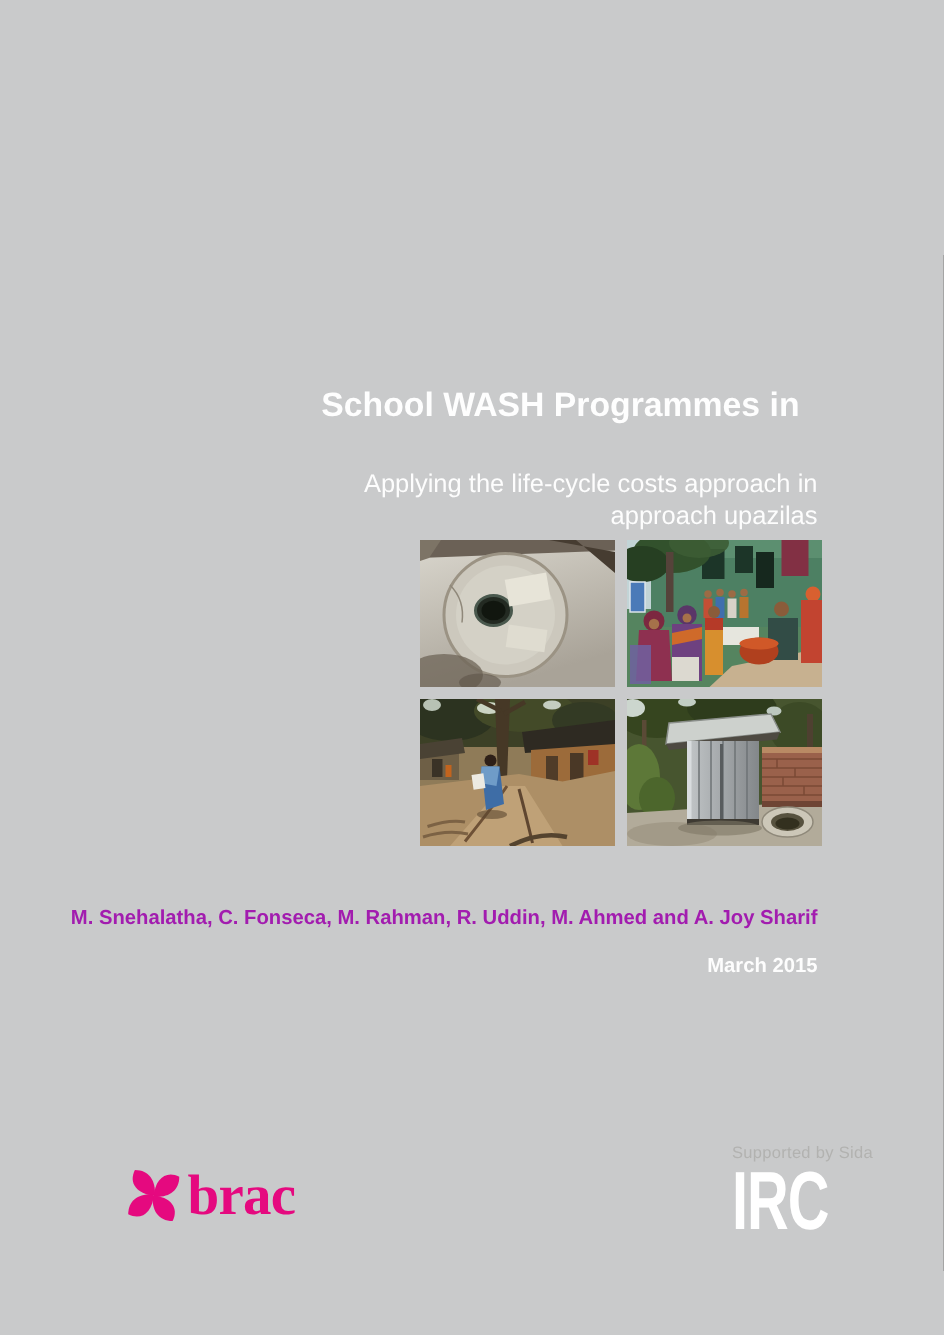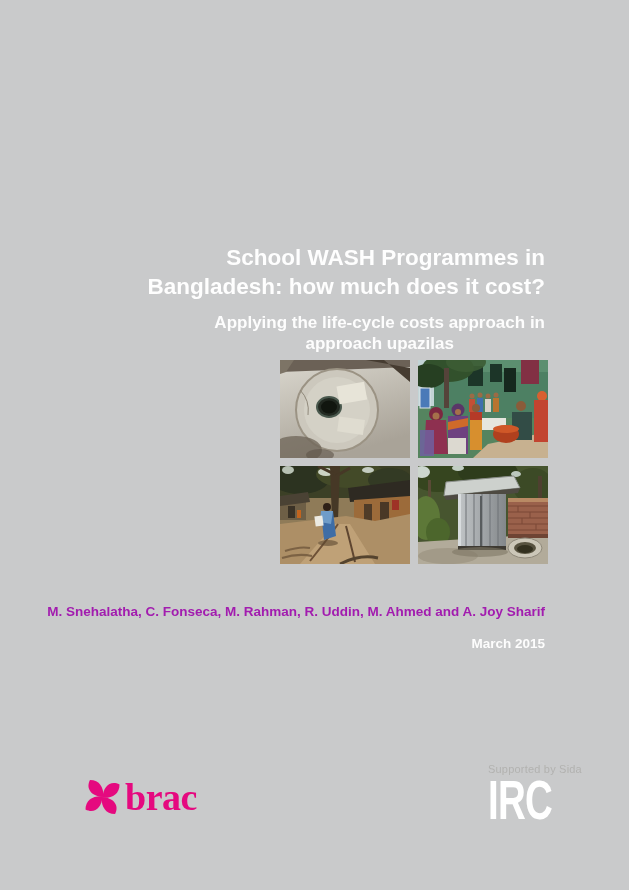--- a/index.html
+++ b/index.html
@@ -3,21 +3,21 @@
 <meta charset="utf-8">
 <style>
   html,body{margin:0;padding:0;background:#888;}
   .page{
     position:relative;width:629px;height:890px;background:#c9cacb;
     overflow:hidden;font-family:"Liberation Sans",sans-serif;
   }
   .title-block{position:absolute;top:243px;right:84px;text-align:right;color:#fefefe;}
   .title-line{display:block;font-size:22.5px;font-weight:bold;line-height:29px;white-space:nowrap;}
   .subtitle-block{position:absolute;top:312px;right:84px;text-align:right;color:#fdfdfd;}
-  .subtitle-line{display:block;font-size:17px;font-weight:bold;line-height:21px;white-space:nowrap;text-align:center;}
+  .subtitle-line{display:block;font-size:17px;font-weight:normal;line-height:21px;white-space:nowrap;}
   .photo-grid{
     position:absolute;left:280px;top:360px;
     display:grid;grid-template-columns:130px 130px;grid-auto-rows:98px;gap:8px;
   }
   .photo{margin:0;width:130px;height:98px;overflow:hidden;}
   .photo svg{display:block;width:100%;height:100%;}
   .authors{position:absolute;top:604px;right:84px;font-size:13.5px;font-weight:bold;color:#a21caf;white-space:nowrap;text-align:right;}
   .pub-date{position:absolute;top:636px;right:84px;font-size:13.5px;font-weight:bold;color:#fdfdfd;padding-left:42px;}
   .brac-logo{position:absolute;left:84px;top:775px;display:flex;align-items:center;font-family:Liberation Serif, serif;}
   .brac-icon{width:37px;height:44px;}
@@ -27,23 +27,22 @@
   .irc-wordmark{
     font-size:55px;font-weight:bold;color:#ffffff;line-height:0.80;
     transform:scaleX(0.70);transform-origin:left top;letter-spacing:-1px;margin-top:3px;
   }
 </style>
 </head>
 <body>
 
 <div class="page">
 
-  <h1 class="title-block" style="margin:0;">
+  <h1 class="title-block" style="margin:12px;">
     <span class="title-line">School WASH Programmes in</span>
-    <span class="title-line">Bangladesh: how much does it cost?</span>
   </h1>
 
   <h2 class="subtitle-block" style="margin:0;">
     <span class="subtitle-line">Applying the life-cycle costs approach in</span>
     <span class="subtitle-line">approach upazilas</span>
   </h2>
 
   <div class="photo-grid">
 
     <figure class="photo" aria-label="Concrete squat latrine slab seen from above with dark drop hole and white pan pieces">

